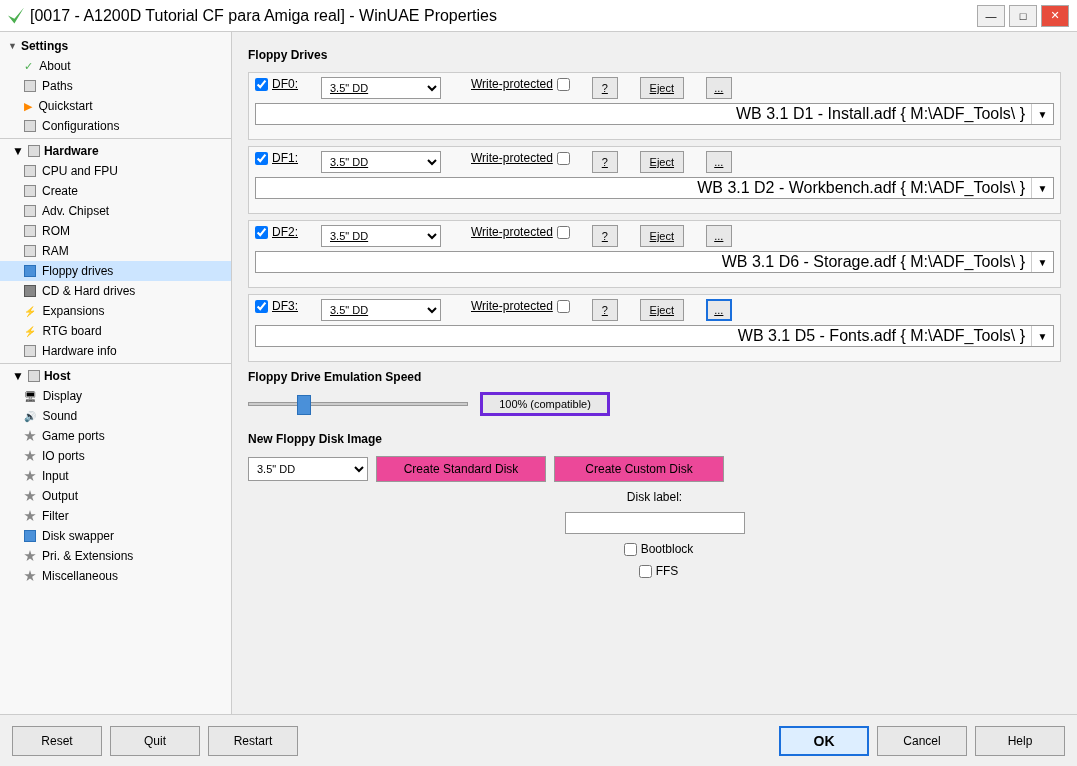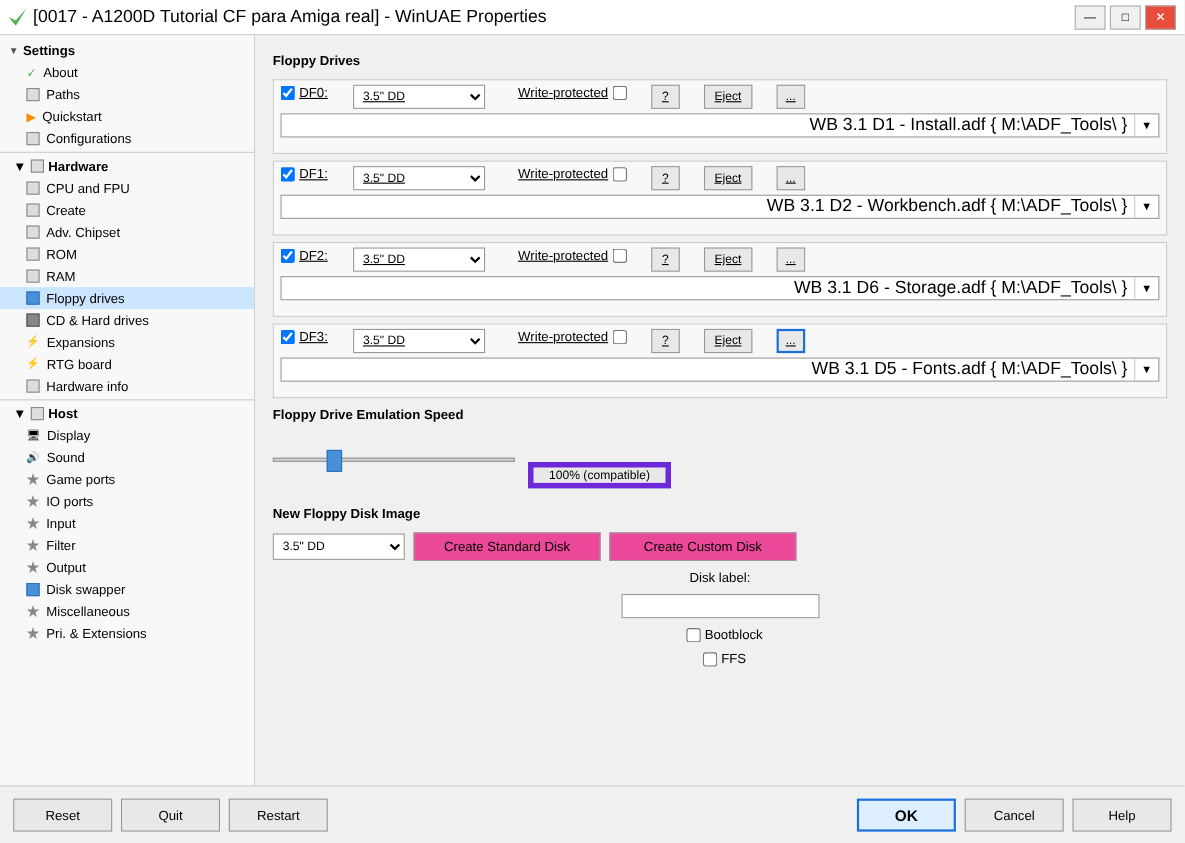--- a/index.html
+++ b/index.html
@@ -250,25 +250,24 @@
       top: -8px;
       width: 14px;
       height: 20px;
       background: #4a90d9;
       border: 1px solid #2a70b9;
       cursor: pointer;
     }
     .speed-value-btn {
       width: 130px;
       height: 24px;
-      border: 5px solid #6d28d9;
+      border: 3px solid #6d28d9;
       background: #e8e8e8;
       font-size: 11px;
       cursor: pointer;
-      margin-top: 28px;
     }
 
     
     .disk-image-section {
       margin-top: 8px;
     }
     .disk-image-title {
       font-size: 12px;
       font-weight: bold;
       margin-bottom: 10px;
@@ -483,37 +482,37 @@
     <div class="sidebar-item">
       <span class="icon-gear"></span>
       <span>IO ports</span>
     </div>
     <div class="sidebar-item">
       <span class="icon-gear"></span>
       <span>Input</span>
     </div>
     <div class="sidebar-item">
       <span class="icon-gear"></span>
+      <span>Output</span>
+    </div>
+    <div class="sidebar-item">
+      <span class="icon-gear"></span>
       <span>Filter</span>
-    </div>
-    <div class="sidebar-item">
-      <span class="icon-gear"></span>
-      <span>Output</span>
     </div>
     <div class="sidebar-item">
       <span class="icon-floppy"></span>
       <span>Disk swapper</span>
     </div>
     <div class="sidebar-item">
       <span class="icon-gear"></span>
+      <span>Pri. &amp; Extensions</span>
+    </div>
+    <div class="sidebar-item">
+      <span class="icon-gear"></span>
       <span>Miscellaneous</span>
-    </div>
-    <div class="sidebar-item">
-      <span class="icon-gear"></span>
-      <span>Pri. &amp; Extensions</span>
     </div>
   </div>
 
   <div class="content">
 
     <div class="section-title">Floppy Drives</div>
 
     <div class="drive-block">
       <div class="drive-row">
         <label>

